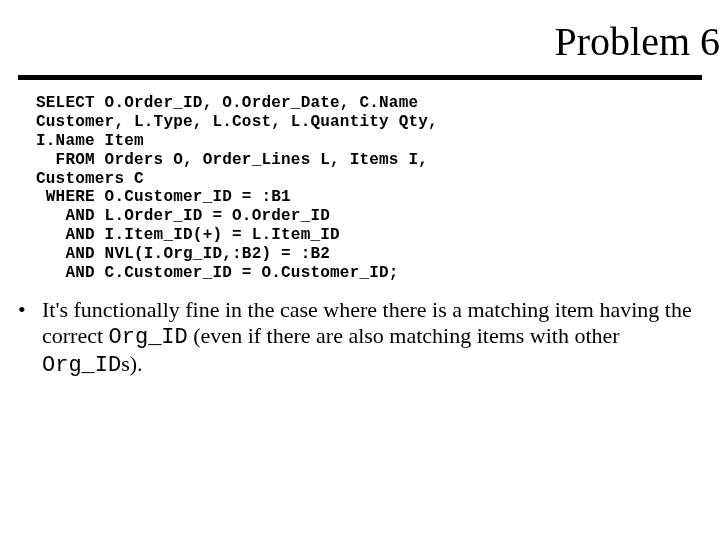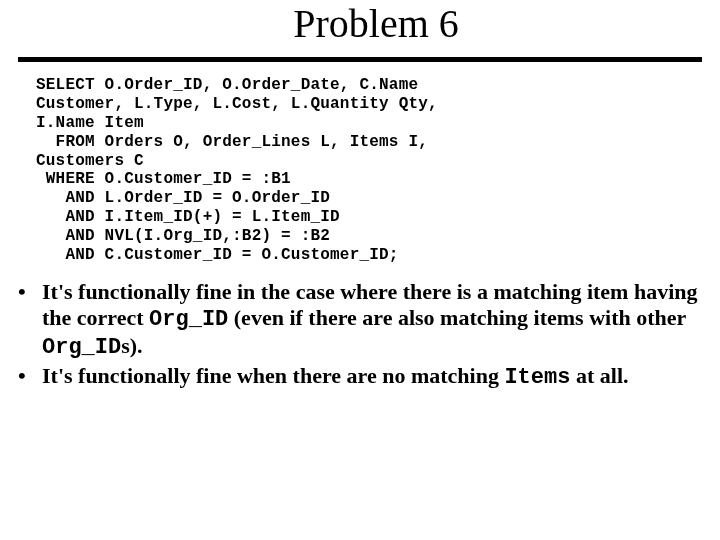--- a/index.html
+++ b/index.html
@@ -12,21 +12,22 @@
     color: #000000;
   }
   .slide {
     width: 720px;
     height: 540px;
     position: relative;
     box-sizing: border-box;
   }
   .title {
     font-size: 40px;
-    text-align: center;
+    text-align: right;
+    padding-top: 18px;
     padding-bottom: 10px;
     font-weight: normal;
     margin-left: 32px;
   }
   .rule {
     border: none;
     border-top: 5px solid #000;
     margin: 0 18px 14px 18px;
   }
   .code {
@@ -35,21 +36,20 @@
     line-height: 1.18;
     white-space: pre;
     margin: 0 32px 14px 36px;
     font-weight: bold;
     letter-spacing: 0.2px;
   }
   .bullets {
     margin: 0 16px 0 30px;
     font-size: 22px;
     line-height: 1.18;
-    font-weight: bold;
   }
   .bullets .item {
     text-indent: -12px;
     padding-left: 12px;
     margin-bottom: 2px;
   }
   .bullets .dot {
     display: inline-block;
     width: 12px;
   }
@@ -68,15 +68,14 @@
 I.Name Item
   FROM Orders O, Order_Lines L, Items I,
 Customers C
  WHERE O.Customer_ID = :B1
    AND L.Order_ID = O.Order_ID
    AND I.Item_ID(+) = L.Item_ID
    AND NVL(I.Org_ID,:B2) = :B2
    AND C.Customer_ID = O.Customer_ID;</div>
   <div class="bullets">
     <div class="item"><span class="dot">•</span><span>It's functionally fine in the case where there is a matching item having the correct </span><span class="mono">Org_ID</span><span> (even if there are also matching items with other </span><span class="mono">Org_ID</span><span>s).</span></div>
-    <div class="item"><span class="dot">•</span><span>It's functionally fine when there are no matching </span><span class="mono">Items</span><span> at all.</span></div>
   </div>
 </div>
 
 </body></html>

